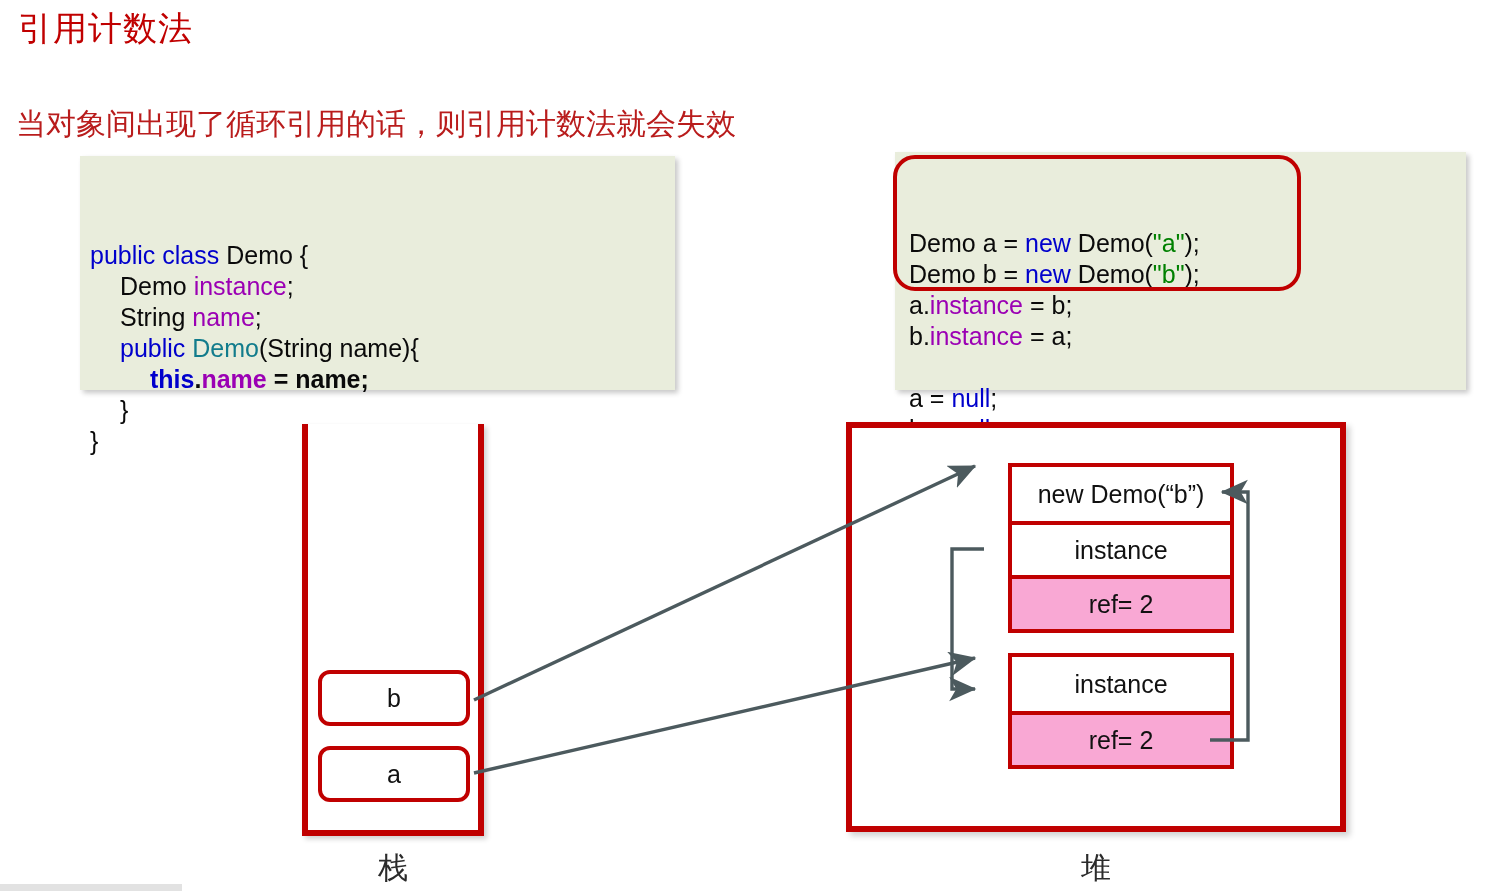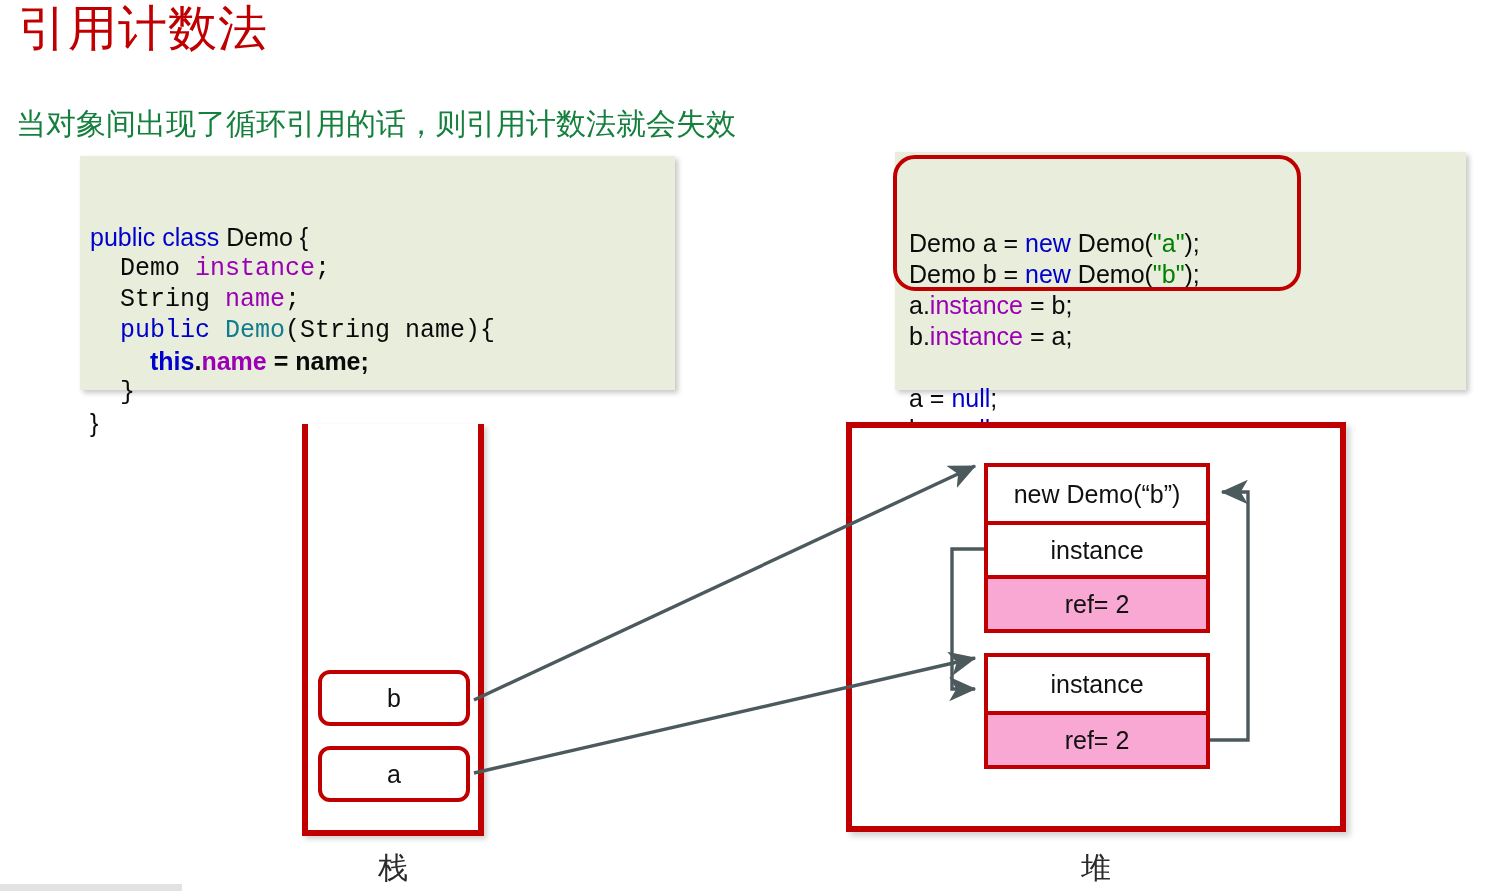--- a/index.html
+++ b/index.html
@@ -15,65 +15,65 @@
     font-family: "Liberation Sans", sans-serif;
     color: #111;
   }
 
   
   #page-title {
     position: absolute;
     left: 18px;
     top: 4px;
     font-family: "Liberation Serif", serif;
-    font-size: 49px;
+    font-size: 34px;
     line-height: 50px;
     color: #C00000;
     letter-spacing: 1px;
     white-space: nowrap;
   }
   #page-subtitle {
     position: absolute;
     left: 16px;
     top: 104px;
     font-family: "Liberation Serif", serif;
     font-size: 30px;
     line-height: 40px;
-    color: #15803d;
+    color: #b91c1c;
     white-space: nowrap;
   }
 
   
   .code-panel {
     position: absolute;
     background: #E9EDDC;
     box-shadow: 3px 3px 5px rgba(0,0,0,0.22);
     font-family: "Liberation Sans", sans-serif;
     font-size: 25px;
     line-height: 31px;
     color: #0a0a0a;
     white-space: pre;
     box-sizing: border-box;
   }
   #code-panel-class {
     left: 80px;
     top: 156px;
     width: 595px;
     height: 234px;
-    padding: 4px 0 0 10px;
+    padding: 22px 0 0 10px;
   }
   #code-panel-main {
     left: 895px;
     top: 152px;
     width: 571px;
     height: 238px;
     padding: 14px 0 0 14px;
   }
   .code-line { height: 31px; }
-  .ind1 { padding-left: 30px; font-family: Liberation Mono, monospace; }
+  .ind1 { padding-left: 30px; }
   .ind2 { padding-left: 60px; font-weight: bold; }
 
   .kw   { color: #0000CC; }       
   .fld  { color: #9B00B4; }       
   .typ  { color: #127C8C; }       
   .str  { color: #008000; }       
   .pun  { color: #0a0a0a; }
 
   
   #cycle-highlight {
@@ -142,20 +142,21 @@
     box-sizing: border-box;
     background: #ffffff;
     box-shadow: 4px 4px 6px rgba(0,0,0,0.18);
   }
   .heap-object {
     position: absolute;
     width: 226px;
     border: 4px solid #C00000;
     box-sizing: border-box;
     background: #fff;
+    margin-left: 24px;
   }
   #heap-object-b { left: 984px; top: 463px; }
   #heap-object-a { left: 984px; top: 653px; }
 
   .heap-cell {
     height: 54px;
     display: flex;
     align-items: center;
     justify-content: center;
     font-size: 25px;

